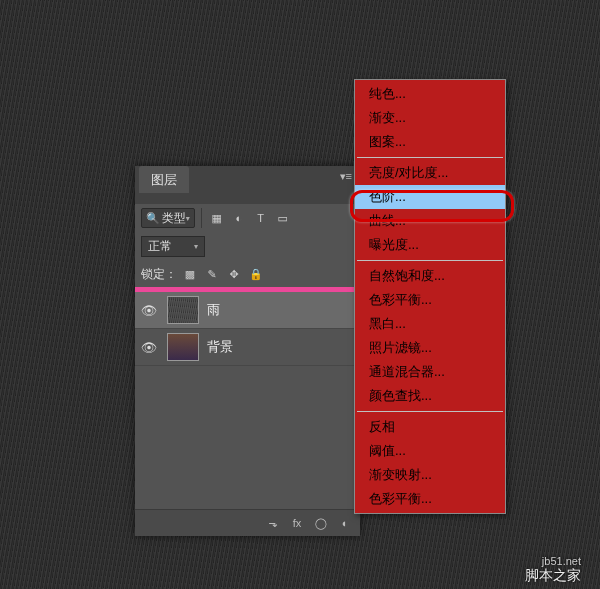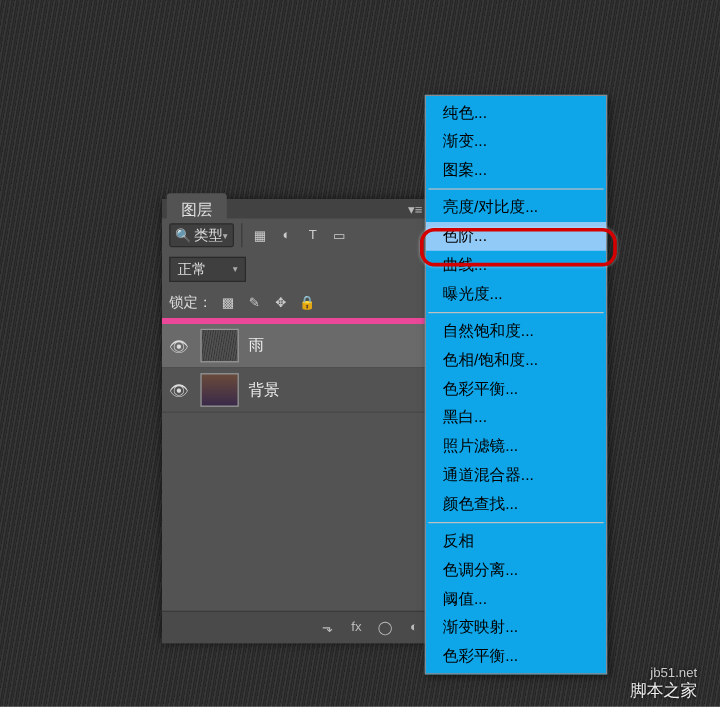--- a/index.html
+++ b/index.html
@@ -1,21 +1,21 @@
 <!DOCTYPE html>
 <html><head>
 <meta charset="utf-8">
 <style>
   html,body{margin:0;padding:0;width:600px;height:589px;overflow:hidden;font-family:"Microsoft YaHei","SimSun",sans-serif;}
   .bg{position:absolute;inset:0;background:
     repeating-linear-gradient(100deg,#3a3a3a 0px,#404040 1px,#2d2d2d 2px,#383838 3px,#2a2a2a 4px);
     filter:contrast(1.1);}
   
   .panel{position:absolute;left:135px;top:166px;width:225px;height:370px;background:#535353;box-shadow:0 0 8px rgba(0,0,0,.6);}
-  .tab-bar{height:16px;background:#424242;display:flex;align-items:center;}
+  .tab-bar{height:38px;background:#424242;display:flex;align-items:flex-start;}
   .tab{background:#535353;color:#e0e0e0;font-size:13px;padding:5px 12px 4px;margin-left:4px;border-radius:3px 3px 0 0;}
   .options{margin-left:auto;color:#bbb;padding:4px 8px;font-size:11px;}
   .row{display:flex;align-items:center;gap:4px;padding:4px 6px;color:#ddd;font-size:12px;}
   .search{display:flex;align-items:center;background:#3f3f3f;border:1px solid #2a2a2a;height:18px;padding:0 4px;border-radius:2px;}
   .search .mag{font-size:11px;margin-right:2px;color:#ccc;}
   .sep{width:1px;height:20px;background:#3a3a3a;margin:0 2px;}
   .ficon{width:18px;height:18px;display:flex;align-items:center;justify-content:center;color:#ccc;font-size:11px;}
   .blend{display:flex;align-items:center;padding:4px 6px;font-size:12px;color:#ddd;}
   .blend-sel{background:#3f3f3f;border:1px solid #2a2a2a;padding:1px 6px;display:flex;align-items:center;gap:22px;}
   .tri{font-size:8px;color:#aaa;}
@@ -24,21 +24,21 @@
   .layer{display:flex;align-items:center;height:36px;border-bottom:1px solid #474747;}
   .layer.sel{background:#6a6a6a;}
   .eye{width:28px;text-align:center;color:#ddd;font-size:13px;}
   .thumb{width:30px;height:26px;margin:0 4px;border:1px solid #999;background:#222;}
   .thumb.rain{background:repeating-linear-gradient(100deg,#444 0,#555 1px,#333 2px);}
   .thumb.photo{background:linear-gradient(#6a4a3a,#3a2a4a);}
   .lname{color:#eee;font-size:13px;padding-left:4px;}
   .panel-bottom{position:absolute;bottom:0;left:0;right:0;height:26px;background:#4a4a4a;display:flex;align-items:center;justify-content:flex-end;gap:6px;padding:0 6px;color:#bbb;font-size:11px;border-top:1px solid #3a3a3a;}
   .panel-bottom span{width:18px;text-align:center;}
   
-  .menu{position:absolute;left:354px;top:79px;width:150px;background:#0ea5e9;border:1px solid #8a8a8a;box-shadow:2px 2px 6px rgba(0,0,0,.5);font-size:13px;padding:2px 0;}
+  .menu{position:absolute;left:354px;top:79px;width:150px;background:#b91c1c;border:1px solid #8a8a8a;box-shadow:2px 2px 6px rgba(0,0,0,.5);font-size:13px;padding:2px 0;}
   .mitem{padding:3px 14px;color:#000;white-space:nowrap;}
   .msep{height:1px;background:#c0c0c0;margin:3px 2px;}
   .mitem.hl{background:#91c9f7;}
   .ring{position:absolute;left:350px;top:190px;width:158px;height:26px;border:3px solid #d40000;border-radius:12px;pointer-events:none;box-shadow:0 0 3px rgba(255,255,255,.5);}
   
   .wm{position:absolute;right:19px;bottom:4px;color:#eee;font-size:14px;text-align:right;text-shadow:0 0 3px #000;}
   .wm small{display:block;font-size:11px;color:#ccc;}
 </style>
 </head>
 <body>
@@ -99,29 +99,27 @@
   <div class="mitem">纯色...</div>
   <div class="mitem">渐变...</div>
   <div class="mitem">图案...</div>
   <div class="msep"></div>
   <div class="mitem">亮度/对比度...</div>
   <div class="mitem hl">色阶...</div>
   <div class="mitem">曲线...</div>
   <div class="mitem">曝光度...</div>
   <div class="msep"></div>
   <div class="mitem">自然饱和度...</div>
-  <div class="mitem">色相/饱和度...</div>
   <div class="mitem">色彩平衡...</div>
   <div class="mitem">黑白...</div>
   <div class="mitem">照片滤镜...</div>
   <div class="mitem">通道混合器...</div>
   <div class="mitem">颜色查找...</div>
   <div class="msep"></div>
   <div class="mitem">反相</div>
-  <div class="mitem">色调分离...</div>
   <div class="mitem">阈值...</div>
   <div class="mitem">渐变映射...</div>
   <div class="mitem">色彩平衡...</div>
 </div>
 
 <div class="ring"></div>
 
 <div class="wm">
   <small>jb51.net</small>
   <span>脚本之家</span>

